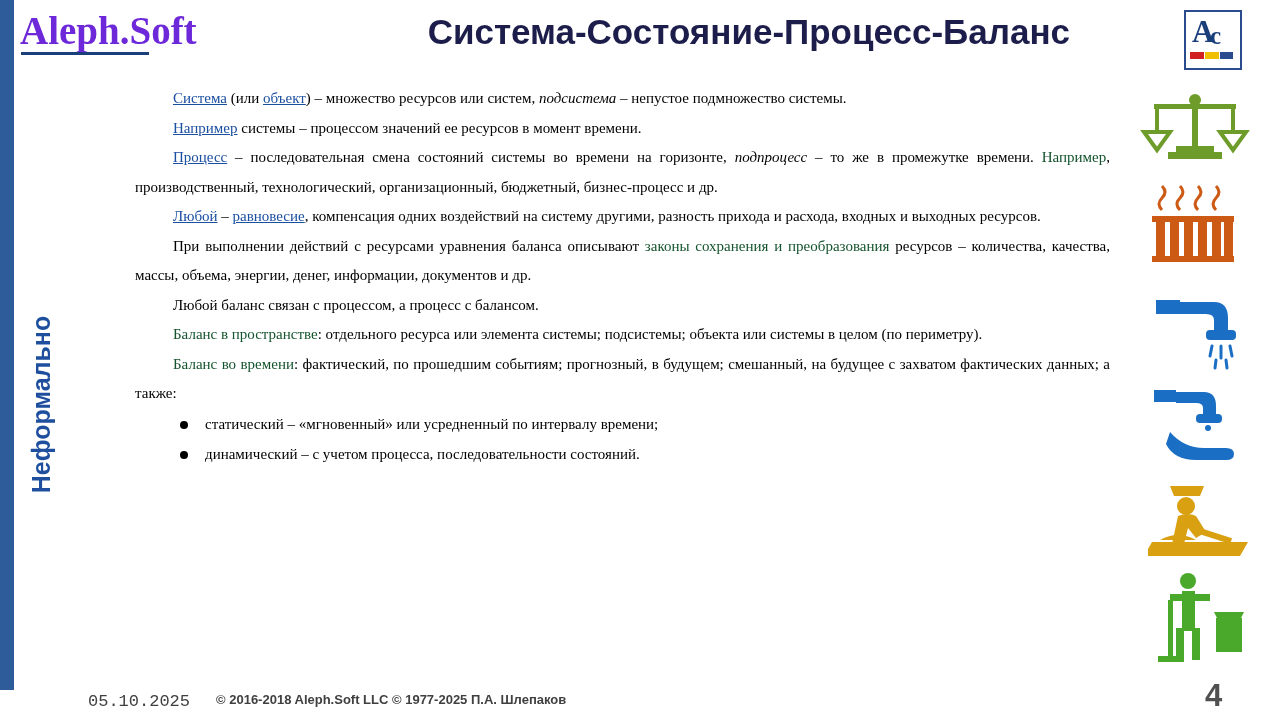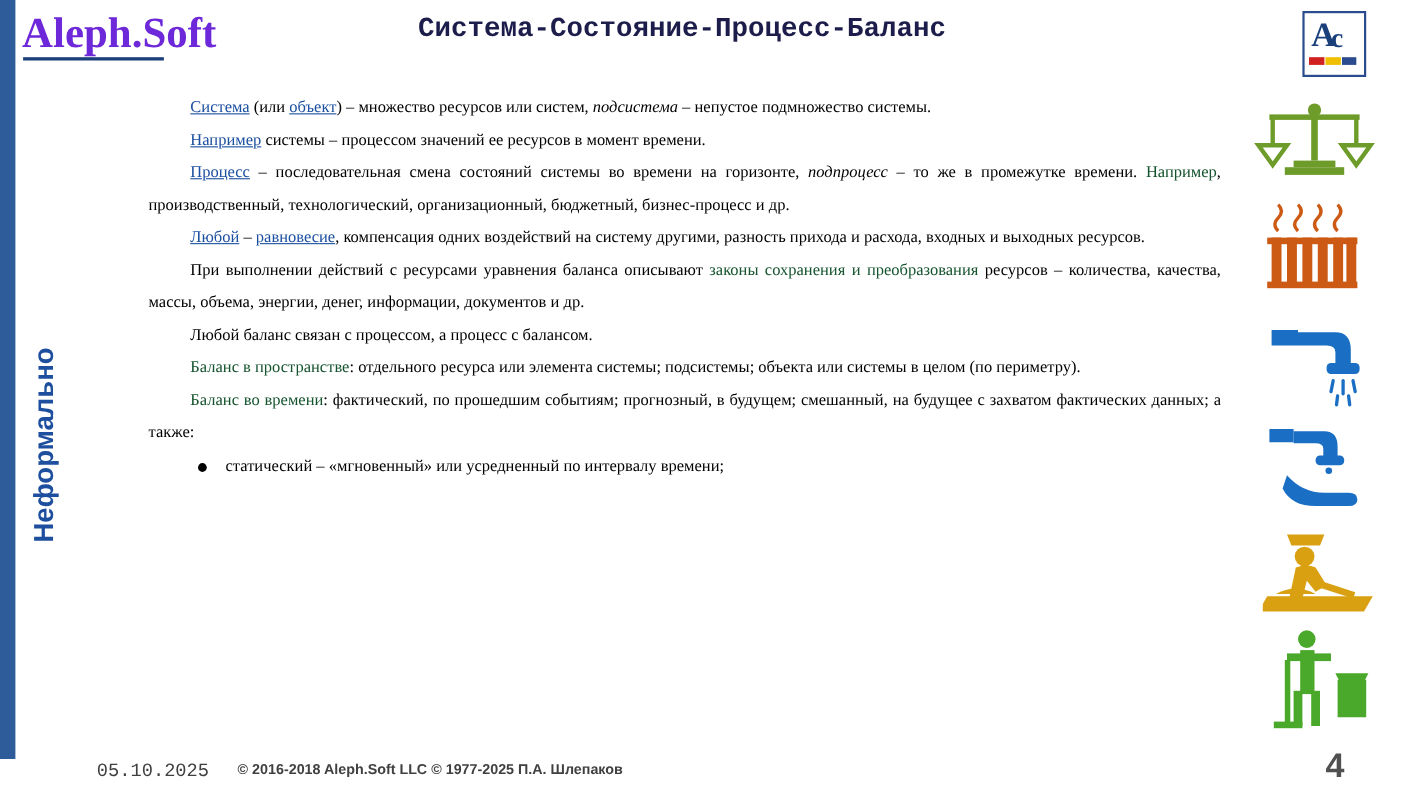--- a/index.html
+++ b/index.html
@@ -9,22 +9,22 @@
 
   
   .leftbar{position:absolute;left:0;top:0;width:14px;height:690px;background:#2e5c9a;}
 
   
   .logo{position:absolute;left:20px;top:14px;width:140px;height:44px;}
   .logo-text{font-family:"Liberation Serif",serif;font-weight:bold;font-size:39px;color:#6d28d9;letter-spacing:0px;line-height:34px;}
   .logo-underline{position:absolute;left:1px;top:38px;width:128px;height:3px;background:#1a3f7a;}
 
   
-  .title{position:absolute;left:170px;top:12px;width:900px;text-align:center;
-         font-family:Liberation Mono, monospace;font-weight:bold;font-size:25px;color:#1d1d4b;}
+  .title{position:absolute;left:170px;top:12px;width:900px;text-align:right;
+         font-family:Liberation Sans, sans-serif;font-weight:bold;font-size:35px;color:#1d1d4b;}
 
   
   .logo-right{position:absolute;left:1180px;top:8px;width:64px;height:64px;}
   .lr-box{position:absolute;left:4px;top:2px;width:54px;height:56px;border:2px solid #2a4b8d;}
   .lr-a{position:absolute;left:12px;top:6px;font-family:"Liberation Serif",serif;font-size:31px;font-weight:bold;color:#1a3f7a;}
   .lr-c{position:absolute;left:30px;top:14px;font-family:"Liberation Serif",serif;font-size:25px;font-weight:bold;color:#1a3f7a;}
   .lr-r{position:absolute;left:10px;top:44px;width:14px;height:7px;background:#d02020;}
   .lr-y{position:absolute;left:25px;top:44px;width:14px;height:7px;background:#f0c000;}
   .lr-b{position:absolute;left:40px;top:44px;width:13px;height:7px;background:#2a4b8d;}
 
@@ -86,20 +86,21 @@
         <div class="p"><span class="lnk">Например</span><span> системы – процессом значений ее ресурсов в момент времени.</span></div>
         <div class="p"><span class="lnk">Процесс</span><span> – последовательная смена состояний системы во времени на горизонте, </span><span class="it">подпроцесс</span><span> – то же в промежутке времени. </span><span class="red">Например</span><span>, производственный, технологический, организационный, бюджетный, бизнес-процесс и др.</span></div>
         <div class="p"><span class="lnk">Любой</span><span> – </span><span class="lnk">равновесие</span><span>, компенсация одних воздействий на систему другими, разность прихода и расхода, входных и выходных ресурсов.</span></div>
         <div class="p"><span>При выполнении действий с ресурсами уравнения баланса описывают </span><span class="red">законы сохранения и преобразования</span><span> ресурсов – количества, качества, массы, объема, энергии, денег, информации, документов и др.</span></div>
         <div class="p"><span>Любой баланс связан с процессом, а процесс с балансом.</span></div>
         <div class="p"><span class="red">Баланс в пространстве</span><span>: отдельного ресурса или элемента системы; подсистемы; объекта или системы в целом (по периметру).</span></div>
         <div class="p"><span class="red">Баланс во времени</span><span>: фактический, по прошедшим событиям; прогнозный, в будущем; смешанный, на будущее с захватом фактических данных; а также:</span></div>
       </div>
     <ul class="bullets" id="bullets">
         <li><span class="dot"></span><span>статический – «мгновенный» или усредненный по интервалу времени;</span></li>
+        <li><span class="dot"></span><span>динамический – с учетом процесса, последовательности состояний.</span></li>
       </ul>
   </div>
 
   <div class="icons">
 
     <span class="ico" style="left:10px;top:0px;">
     <svg width="110" height="72" viewBox="0 0 110 72">
       <g fill="#6e9c2a">
         <rect x="52" y="4" width="6" height="50"></rect>
         <rect x="14" y="12" width="82" height="5"></rect>

